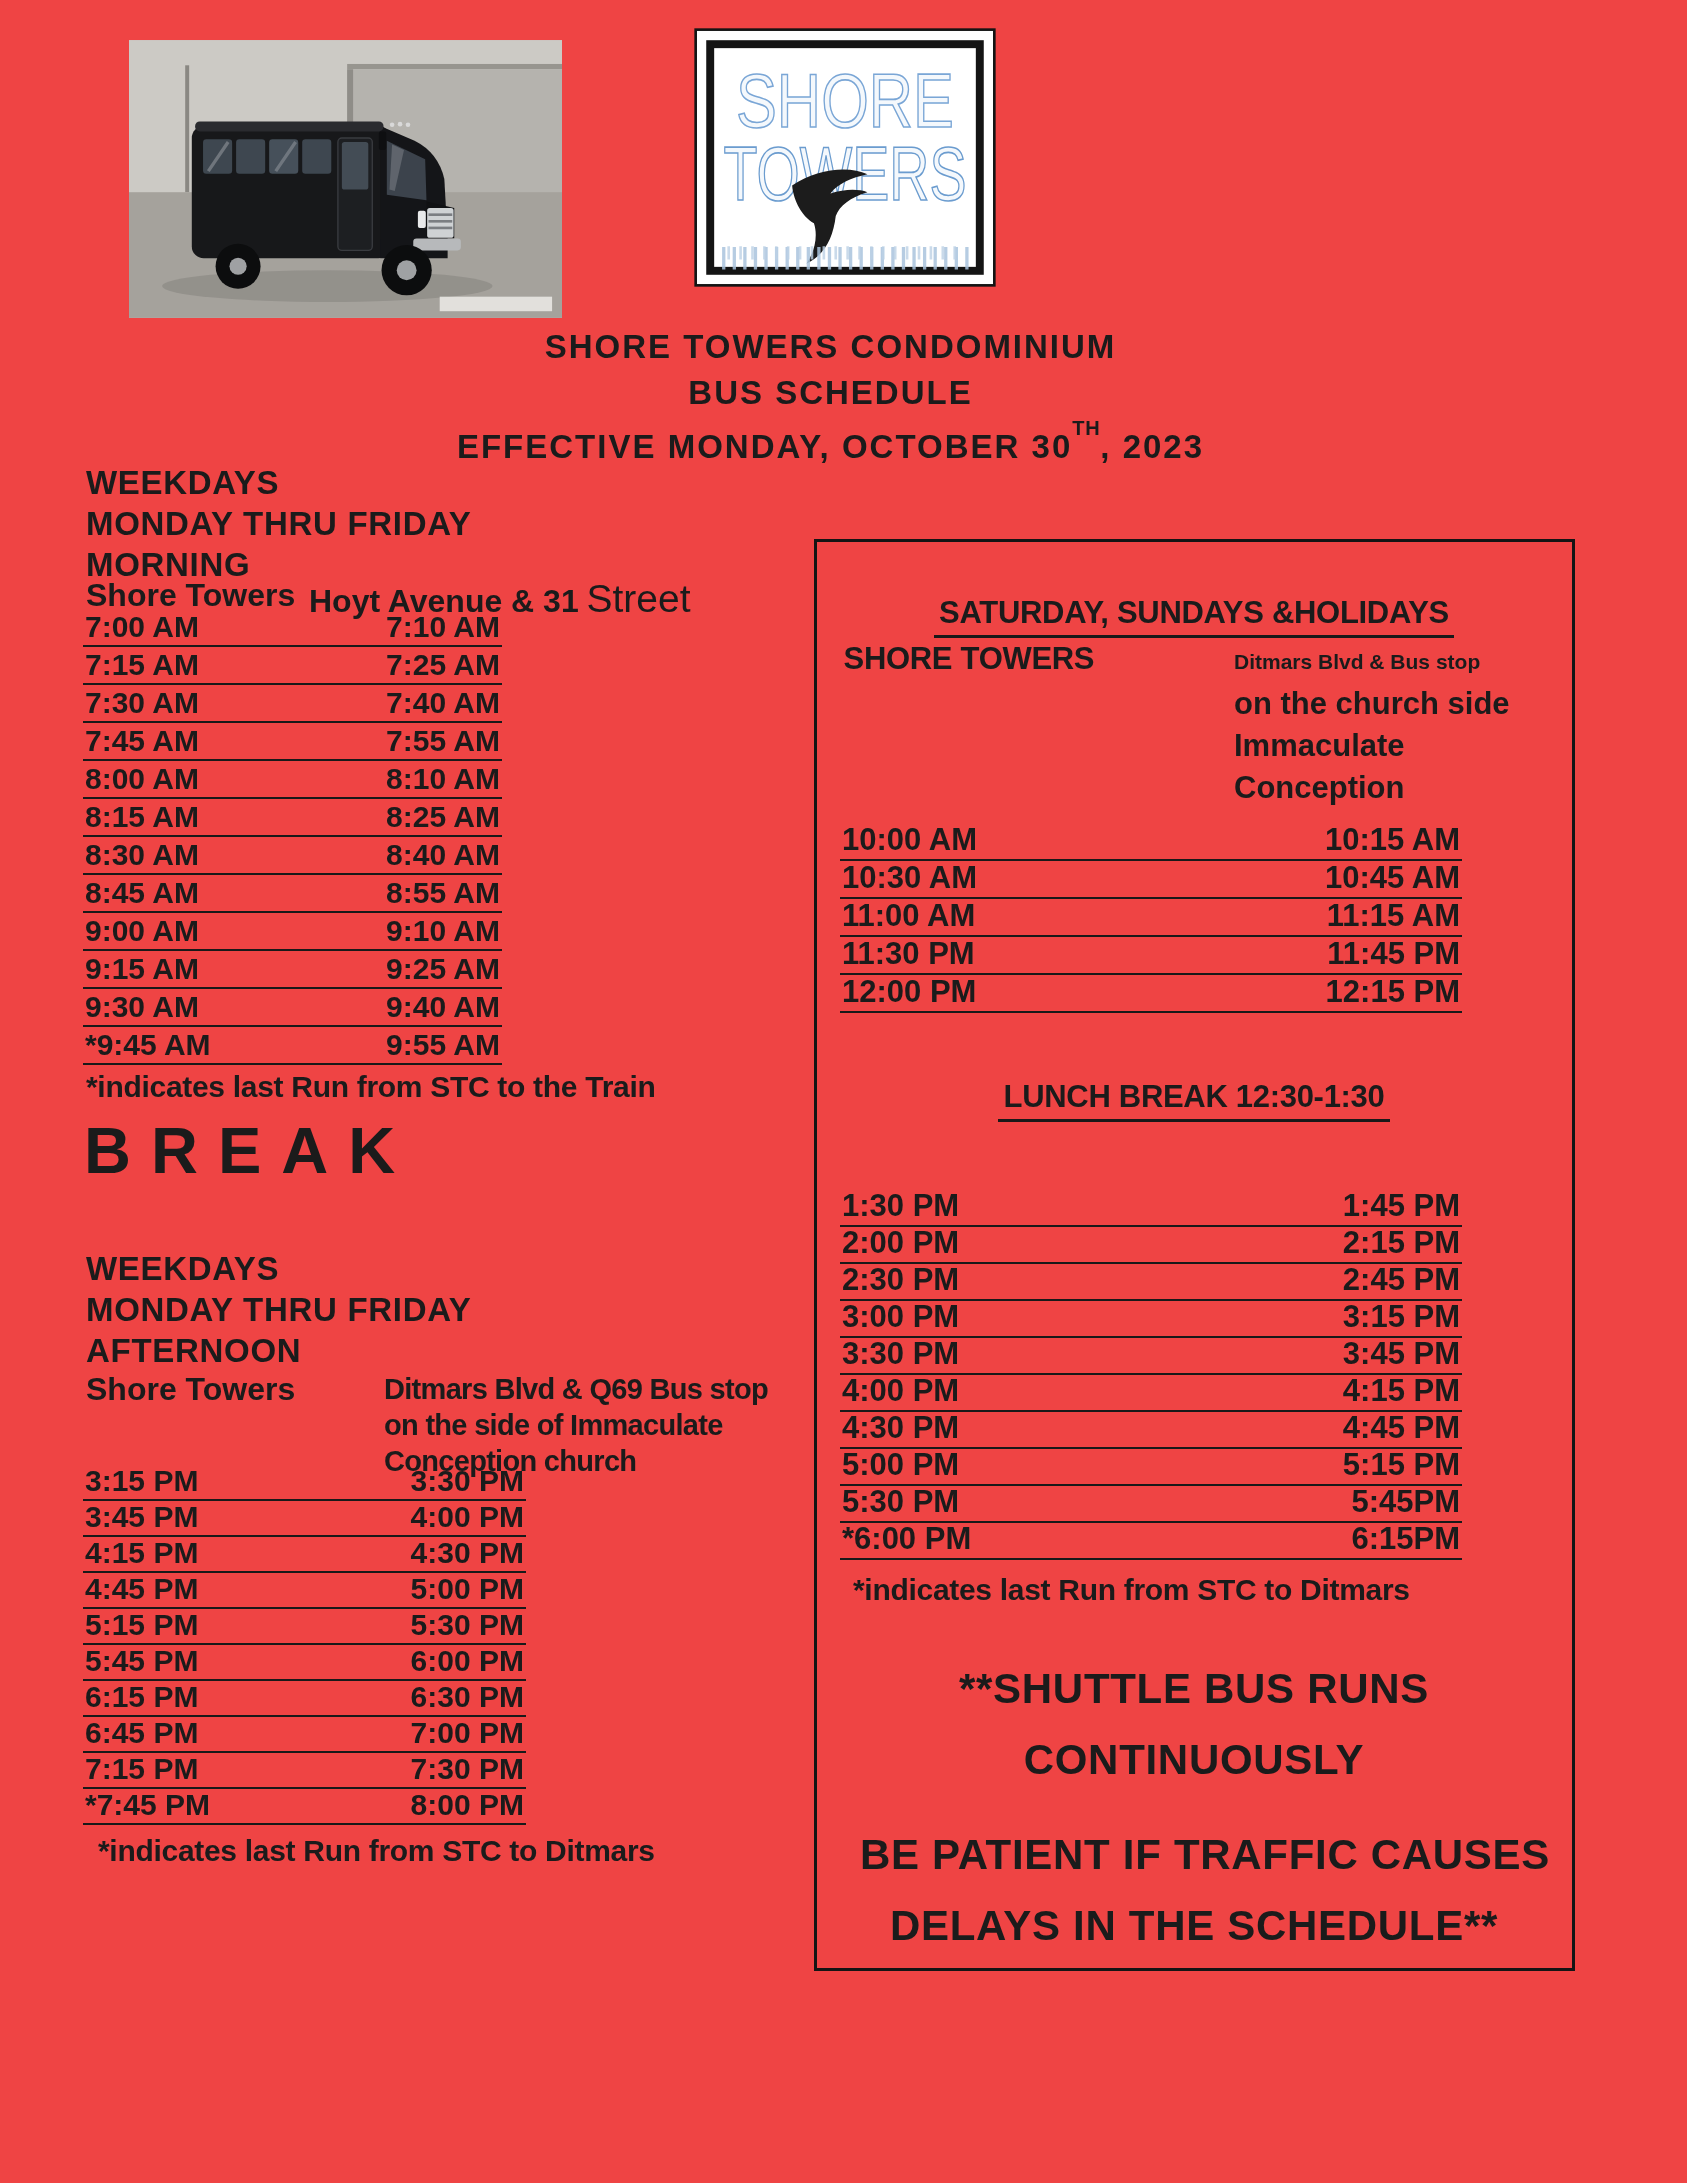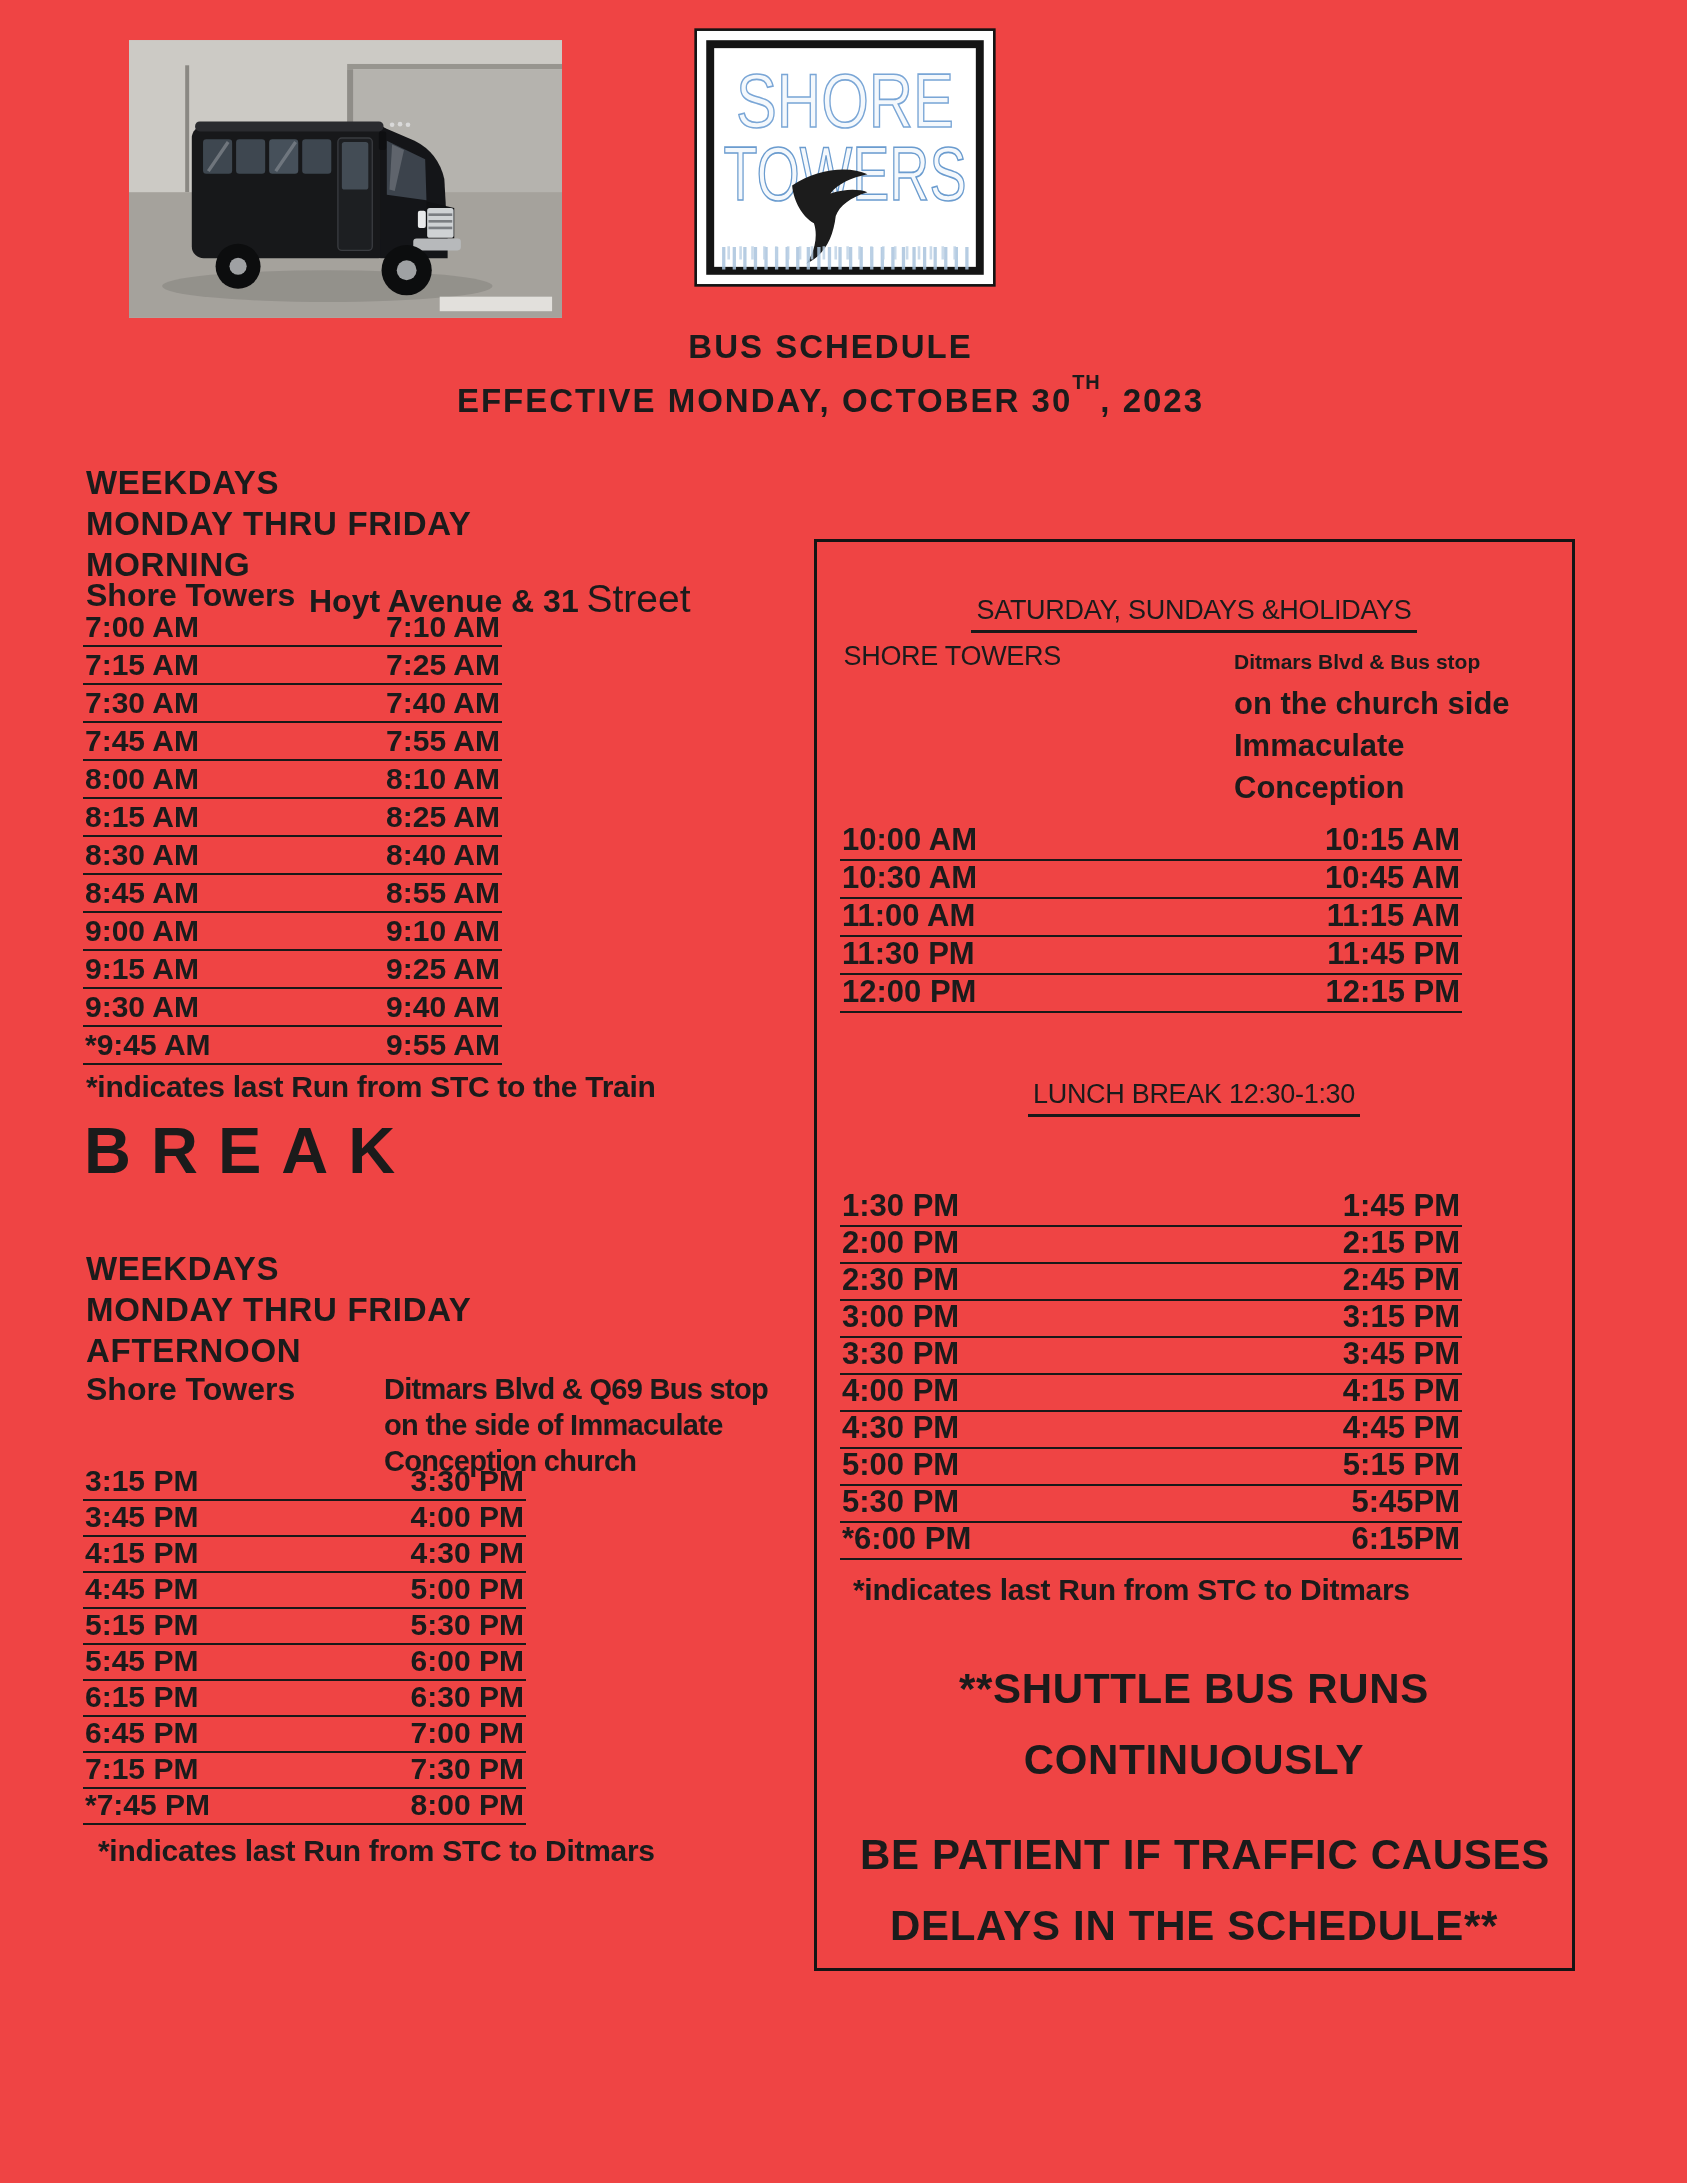--- a/index.html
+++ b/index.html
@@ -41,21 +41,21 @@
 
   .note { font-size:30px; font-weight:700; letter-spacing:-0.3px; }
 
   .break-heading { font-size:65px; font-weight:700; letter-spacing:20px; }
 
   
   .weekend-box { left:814px; top:539px; width:761px; height:1432px;
     border:3.3px solid #141414; box-sizing:border-box; }
   .center-line { left:0; width:754px; text-align:center; }
   .underlined { display:inline-block; border-bottom:3.3px solid #191919; padding:0 5.3px 4px 5.3px; }
-  .w-heading { font-size:27px; font-weight:400; letter-spacing:-0.3px; }
+  .w-heading { font-size:31px; font-weight:700; letter-spacing:-0.3px; }
 
   .shuttle { top:1111px; left:0; width:754px; text-align:center; }
   .shuttle div { font-size:42px; font-weight:700; line-height:71px; letter-spacing:0.7px; }
   .shuttle div:nth-of-type(3) { margin-top:24px;padding-left:22px; }
 </style>
 </head>
 <body>
 
 <div class="page">
 
@@ -114,20 +114,21 @@
       <path d="M150,240 C186,216 234,209 264,223 C240,228 218,238 208,252
                C230,245 250,245 264,250 C238,258 222,270 216,286
                C212,320 198,346 172,358 C185,338 189,315 183,297
                C166,288 152,264 150,240 Z" fill="#1c1c1c"></path>
       <line x1="44" y1="350" x2="418" y2="350" stroke="#aac4dd" stroke-width="34" stroke-dasharray="5 11" opacity="0.85"></line>
       <line x1="52" y1="342" x2="410" y2="342" stroke="#bdd2e6" stroke-width="20" stroke-dasharray="4 14" opacity="0.8"></line>
     </svg>
   </div>
 
   <div class="abs title">
+    <div class="tl">SHORE TOWERS CONDOMINIUM</div>
     <div class="tl">BUS SCHEDULE</div>
     <div class="tl"><span>EFFECTIVE MONDAY, OCTOBER 30</span><sup>TH</sup><span>, 2023</span></div>
   </div>
 
   <div class="abs headings" style="left:86px; top:462px;">
 
   <div><span>WEEKDAYS</span></div>
       <div><span>MONDAY THRU FRIDAY</span></div>
       <div><span>MORNING</span></div>
     </div>

